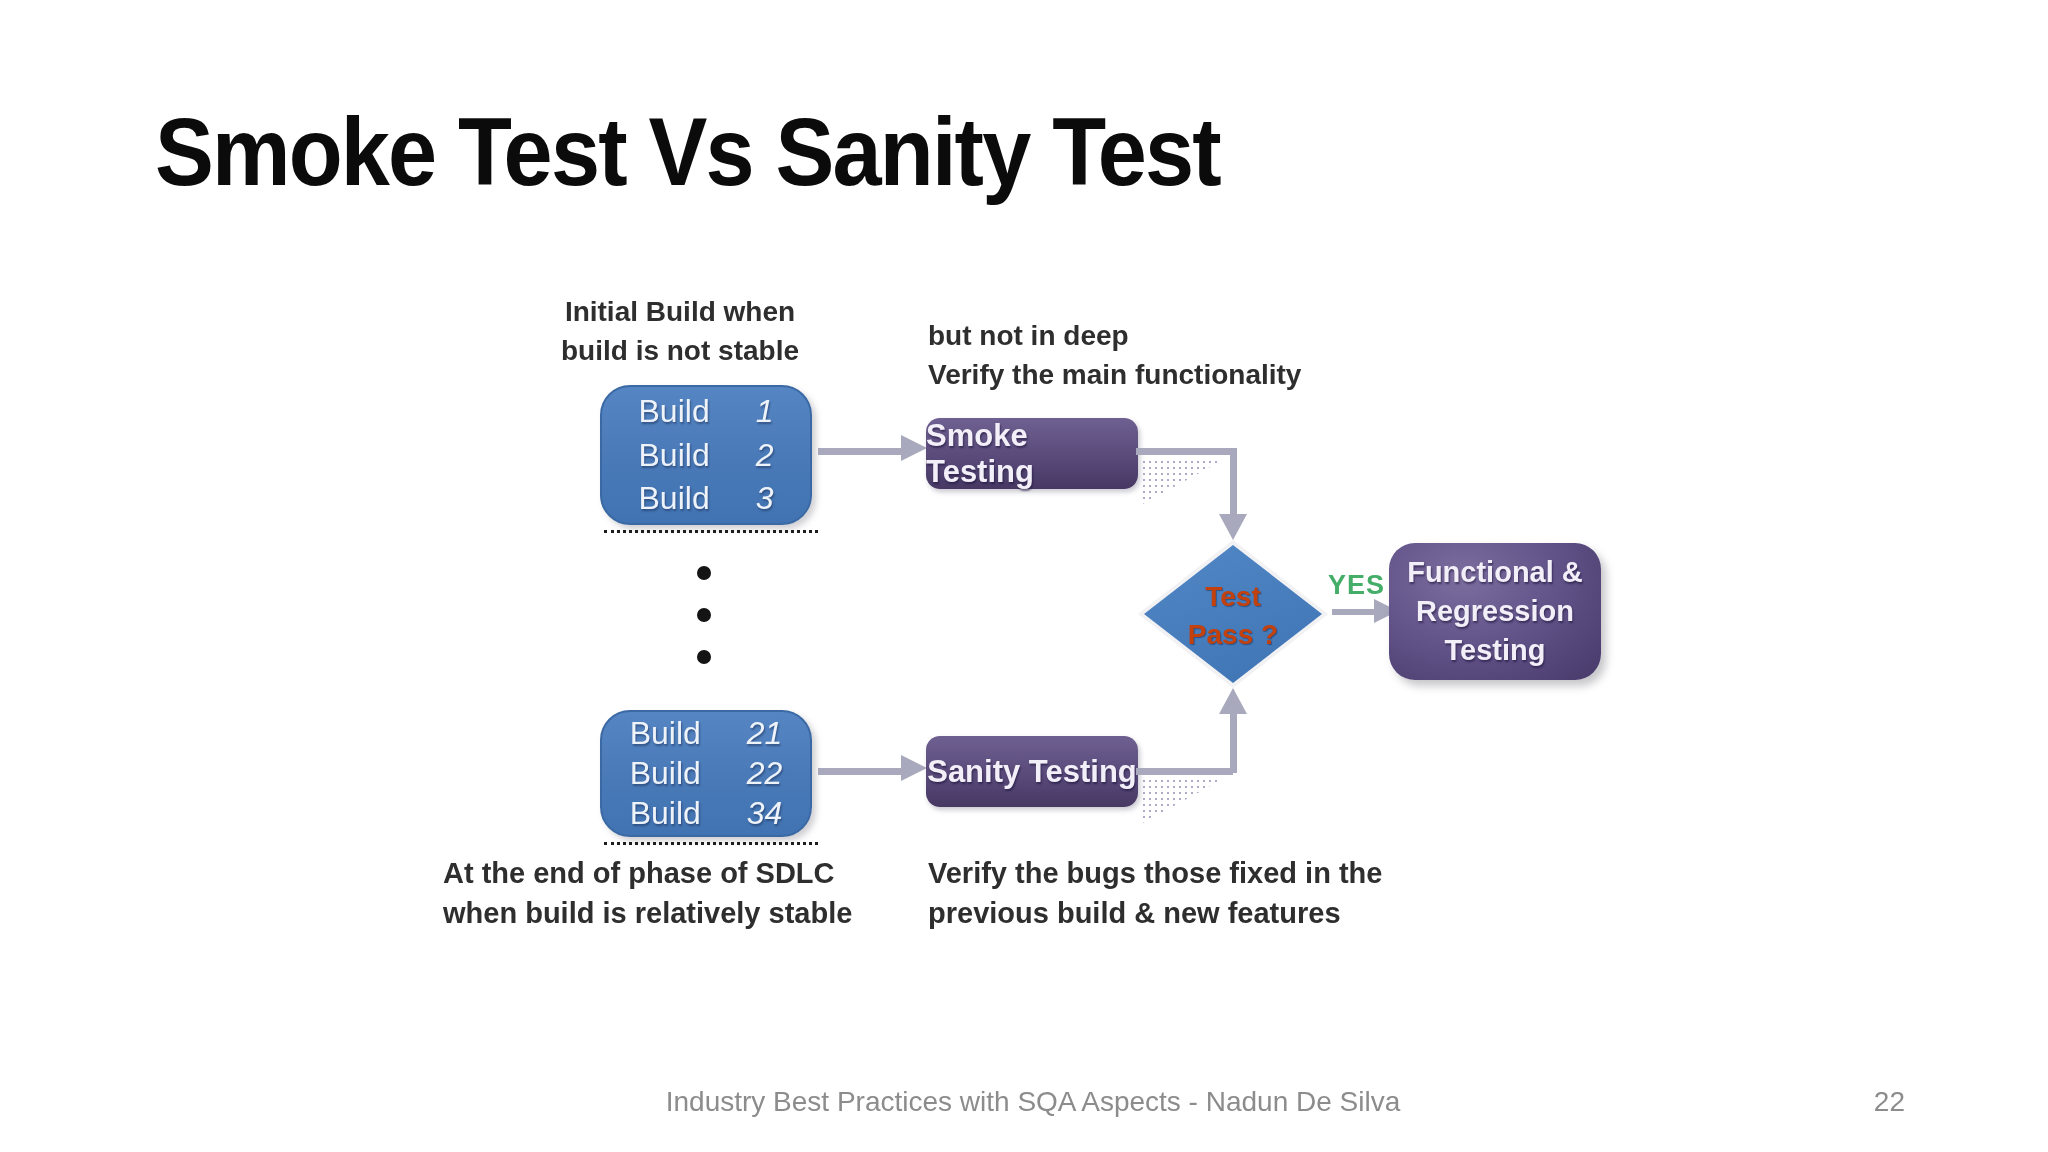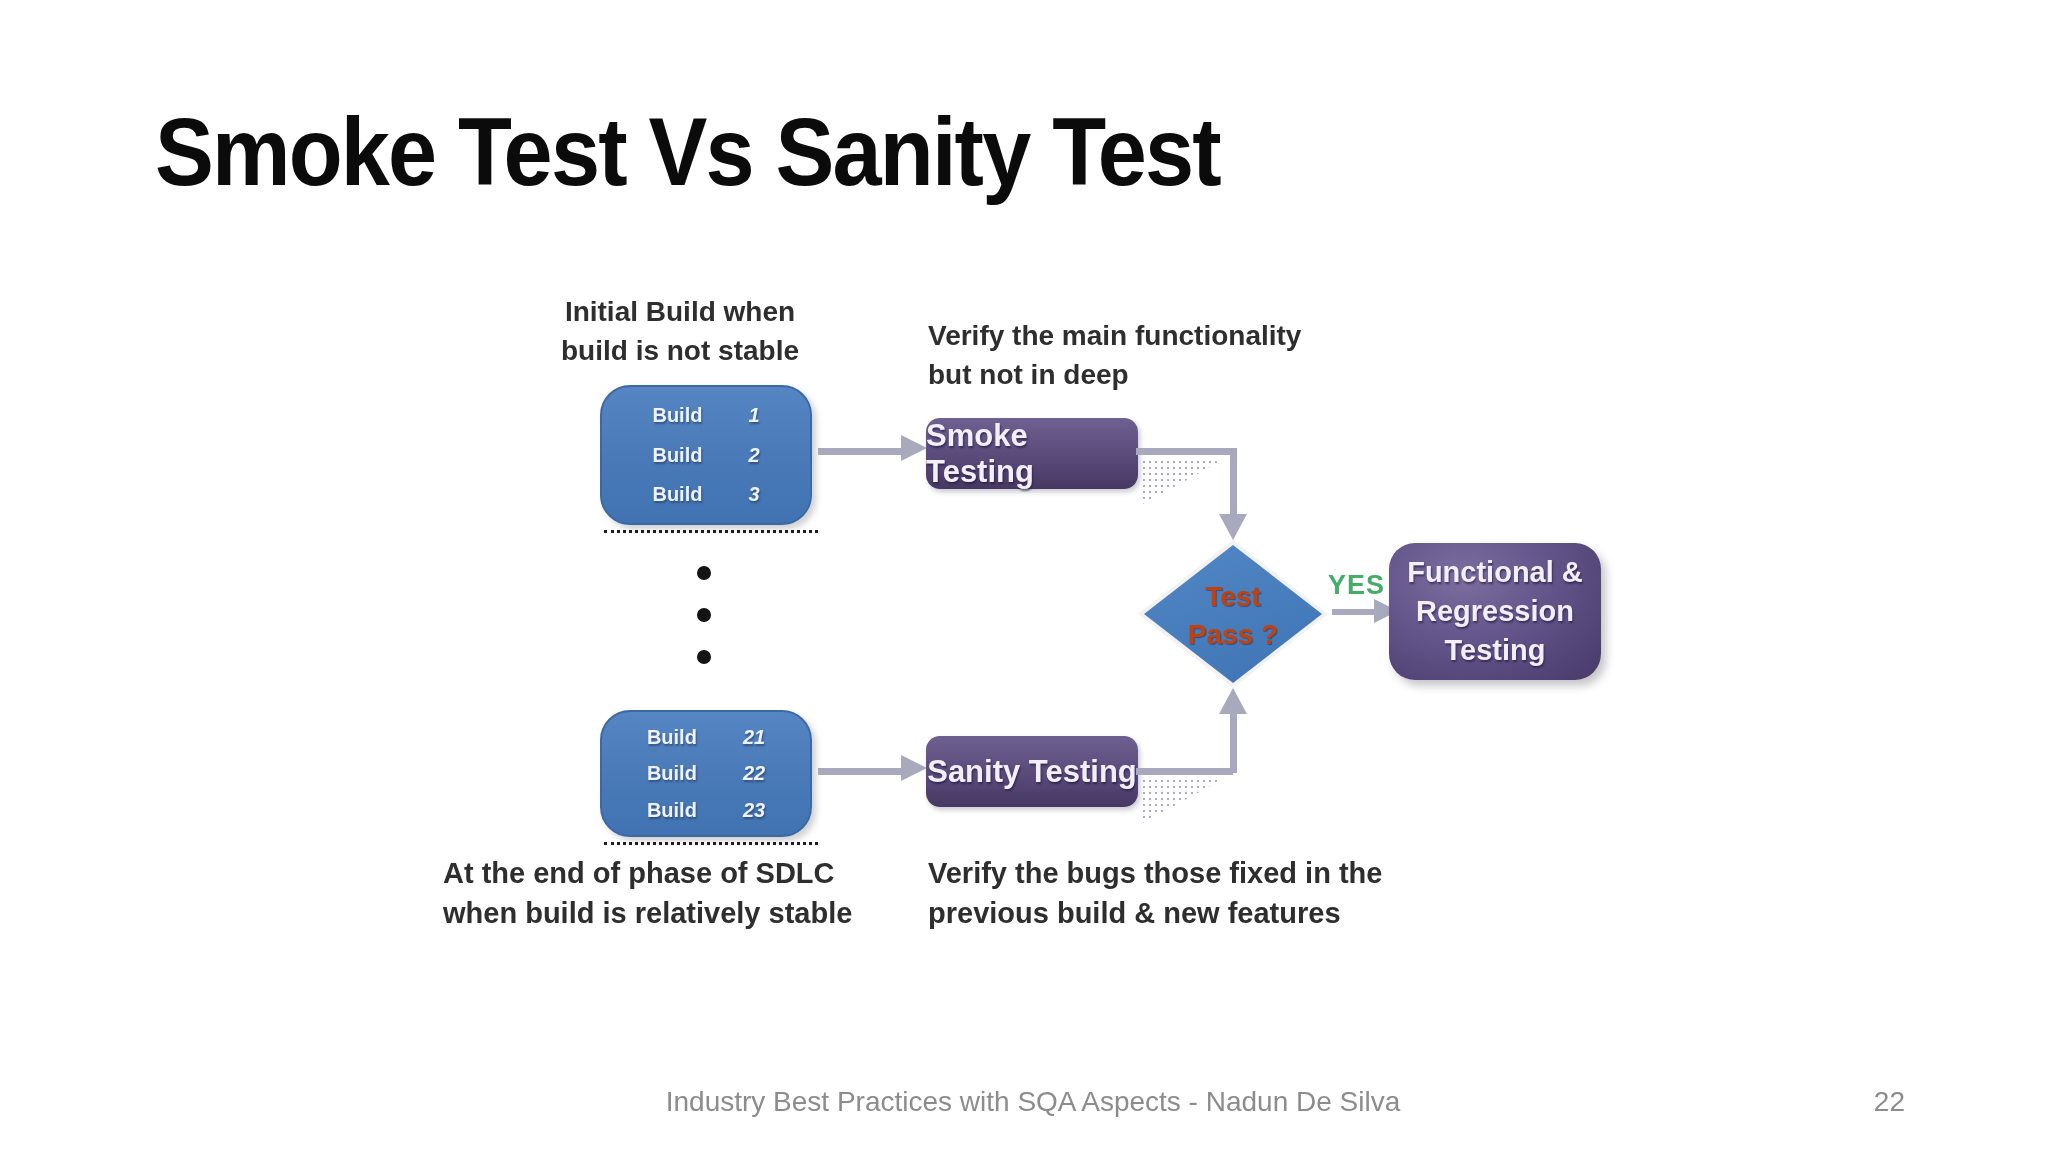--- a/index.html
+++ b/index.html
@@ -22,21 +22,21 @@
   .buildbox{
     position:absolute;width:212px;border-radius:30px;
     background:linear-gradient(180deg,#5585c2 0%,#4a7ab8 50%,#4173b2 100%);
     border:2px solid #3b69a4;
     box-shadow:4px 4px 6px rgba(150,150,160,0.45);
     display:flex;flex-direction:column;justify-content:space-evenly;
     box-sizing:border-box;
   }
   .buildrow{
     display:flex;justify-content:center;gap:46px;
-    color:#eef3fa;font-weight:bold;font-size:20px;
+    color:#eef3fa;font-weight:normal;font-size:32px;
     text-shadow:1px 2px 2px rgba(30,50,90,0.55);
   }
   .buildrow .num{font-style:italic;}
   .dotshadow{
     position:absolute;height:0;border-bottom:3px dotted #1c1c1c;
   }
   
   .procbox{
     position:absolute;width:212px;height:71px;border-radius:14px;
     background:linear-gradient(180deg,#6e6090 0%,#554676 65%,#463862 100%);
@@ -97,22 +97,22 @@
 <div class="slide">
 
   <div class="title">Smoke Test Vs Sanity Test</div>
 
   <div class="ann centered" style="left:545px;top:292px;width:270px;">
     <div>Initial Build when</div>
     <div>build is not stable</div>
   </div>
 
   <div class="ann" style="left:928px;top:316px;">
+    <div>but not in deep</div>
     <div>Verify the main functionality</div>
-    <div>but not in deep</div>
   </div>
 
   <div class="buildbox" style="left:600px;top:385px;height:140px;">
     <div class="buildrow">
       <span>Build</span>
         <span class="num">1</span>
     </div>
     <div class="buildrow">
       <span>Build</span>
         <span class="num">2</span>
@@ -142,21 +142,21 @@
     <div class="buildrow">
       <span>Build</span>
         <span class="num">21</span>
     </div>
     <div class="buildrow">
       <span>Build</span>
         <span class="num">22</span>
     </div>
     <div class="buildrow">
       <span>Build</span>
-        <span class="num">23</span>
+        <span class="num">34</span>
     </div>
   </div>
   <div class="dotshadow" style="left:604px;top:842px;width:214px;"></div>
 
   <div class="hbar" style="left:818px;top:768px;width:88px;"></div>
   <div class="ah-right" style="left:901px;top:755px;"></div>
 
   <div class="procbox" style="left:926px;top:736px;">Sanity Testing</div>
   <div class="hatch tri" style="left:1141px;top:778px;width:84px;height:46px;"></div>
 

